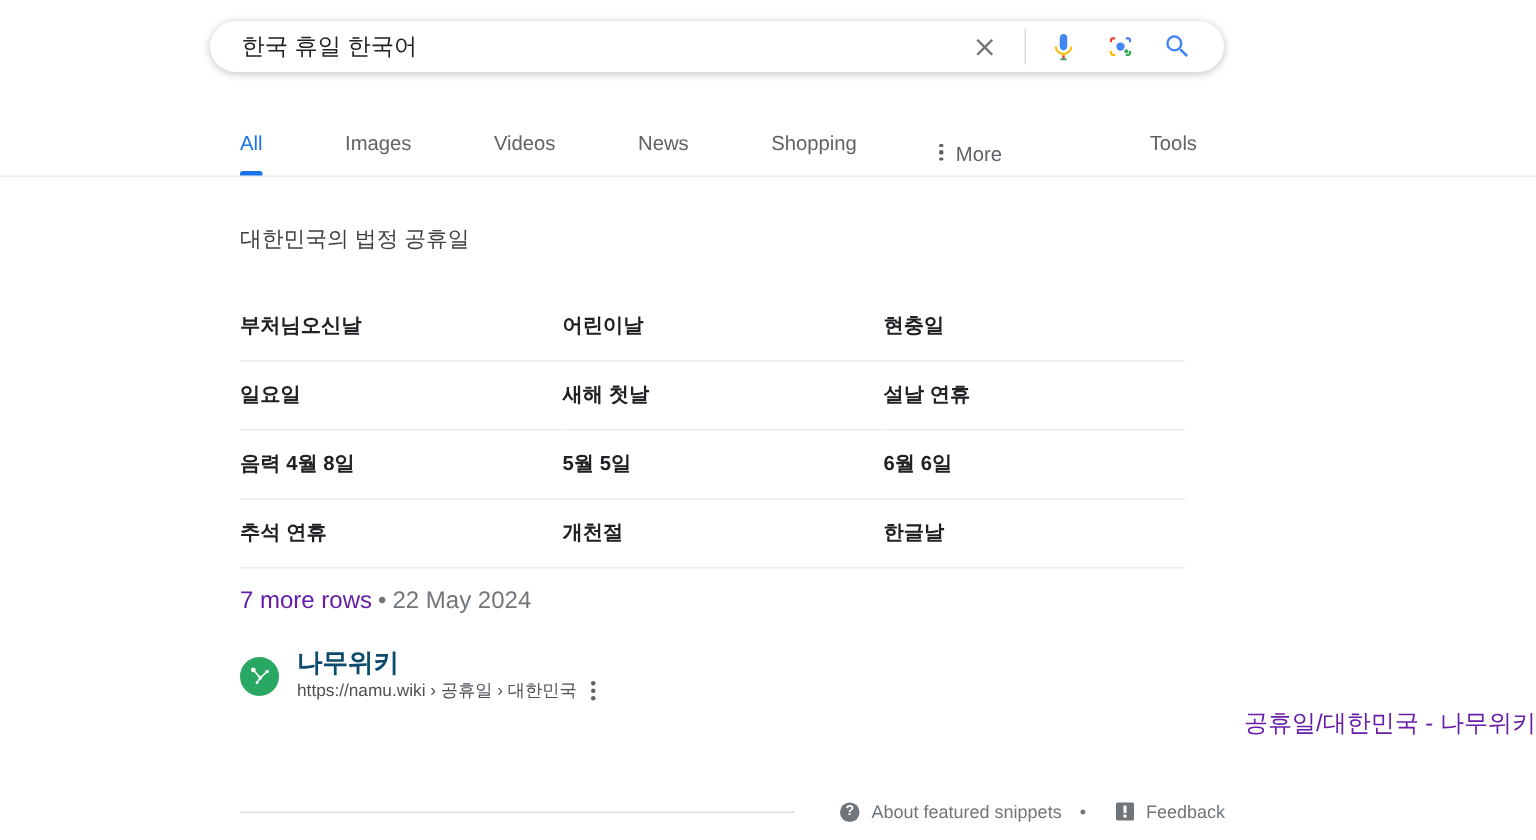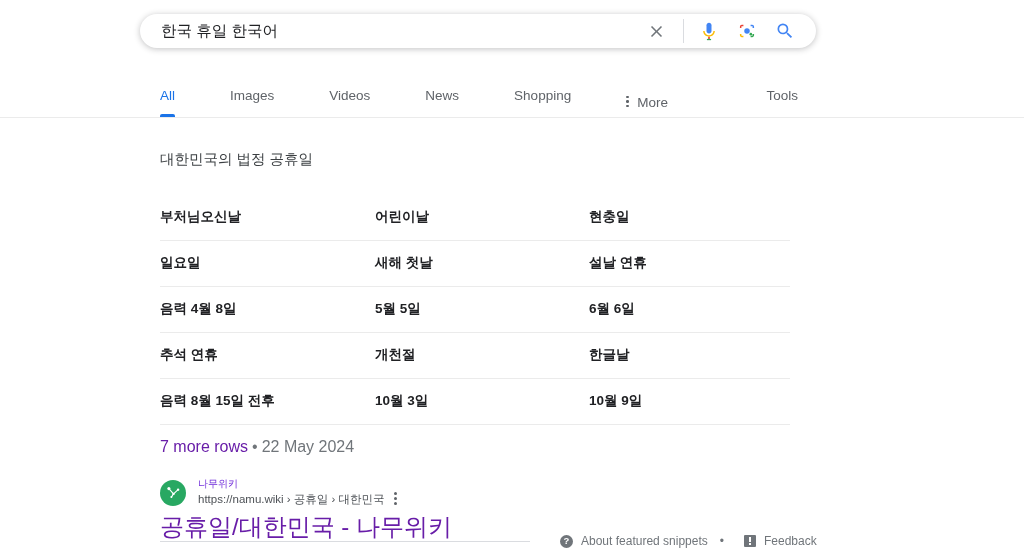--- a/index.html
+++ b/index.html
@@ -180,21 +180,21 @@
   .result { margin-top: 22px; position: relative; }
   .result-head { display: flex; align-items: center; }
   .favicon {
     width: 26px; height: 26px;
     border-radius: 50%;
     background: #28a862;
     display: flex; align-items: center; justify-content: center;
     flex: 0 0 auto;
   }
   .result-meta { margin-left: 12px; line-height: 1.2; }
-  .site-name { font-size: 10px; color: #6d28d9; }
+  .site-name { font-size: 17px; color: #0c4a6e; font-weight: bold; }
   .site-url {
     font-size: 11.5px;
     color: #4d5156;
     margin-top: 2px;
     display: flex;
     align-items: center;
   }
   .url-dots {
     display: inline-block;
     margin-left: 9px;
@@ -204,24 +204,25 @@
   }
   .url-dots i {
     display: block;
     width: 3px; height: 3px;
     background: #5f6368;
     border-radius: 50%;
     margin-bottom: 2px;
   }
   .result-title {
     margin-top: 4px;
-    font-size: 24px;
+    font-size: 16px;
     color: #681da8;
     cursor: pointer;
     line-height: 1.3;
+    text-align: right;
   }
 
   
   .snippet-footer {
     position: absolute;
     left: 160px;
     right: 0;
     bottom: 12px;
     display: flex;
     align-items: center;
@@ -361,25 +362,20 @@
       <tr>
         <td>음력 4월 8일</td>
         <td>5월 5일</td>
         <td>6월 6일</td>
       </tr>
       <tr>
         <td>추석 연휴</td>
         <td>개천절</td>
         <td>한글날</td>
       </tr>
-      <tr>
-        <td>음력 8월 15일 전후</td>
-        <td>10월 3일</td>
-        <td>10월 9일</td>
-      </tr>
     </tbody>
   </table>
 
   <div class="more-rows">
     <a>7 more rows</a><span class="sep">•</span><span>22 May 2024</span>
   </div>
 
   <div class="result">
     <div class="result-head">
       <div class="favicon">

